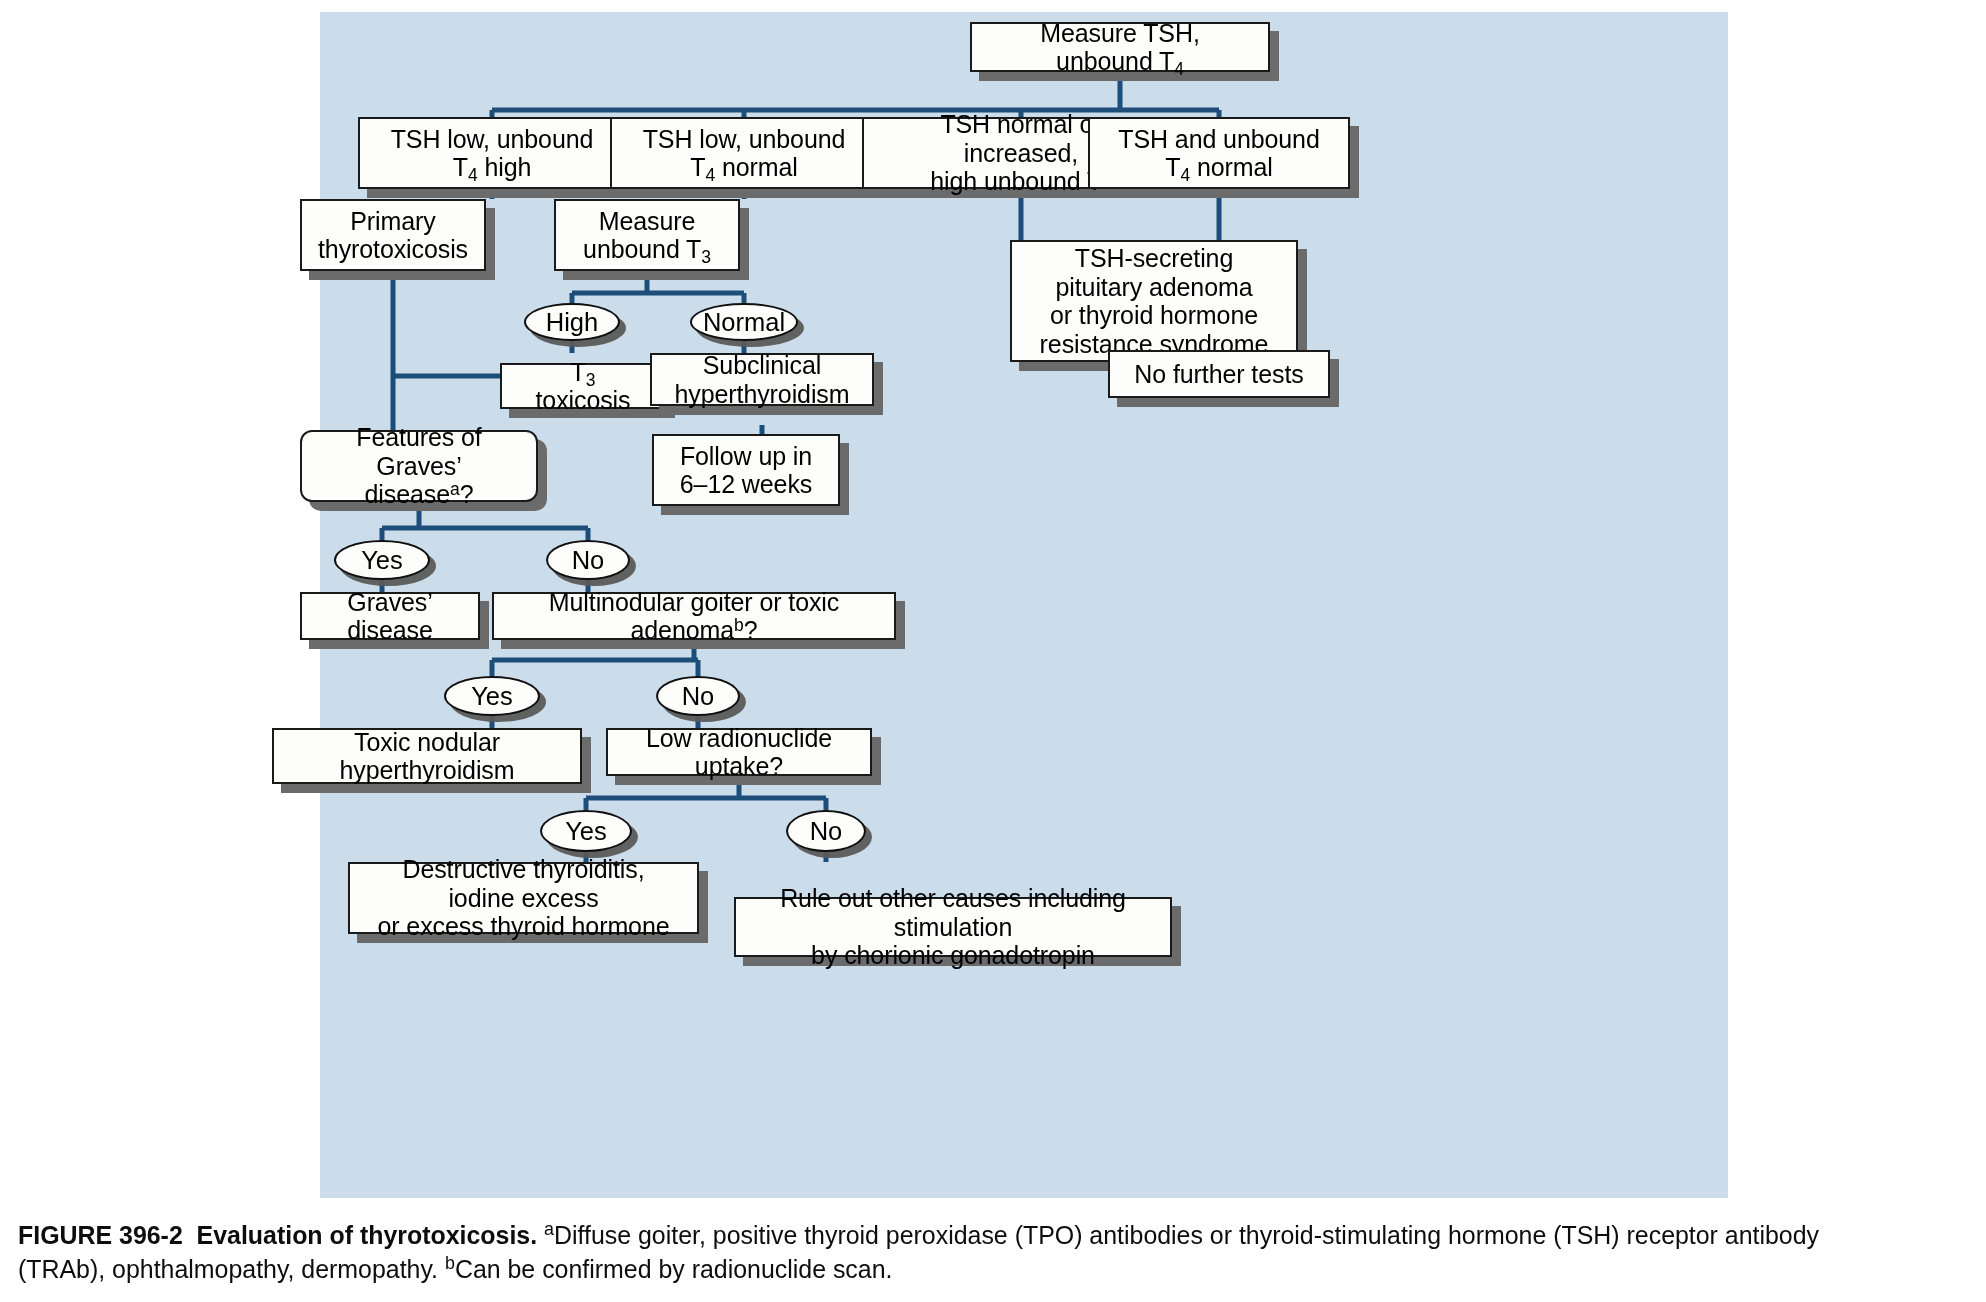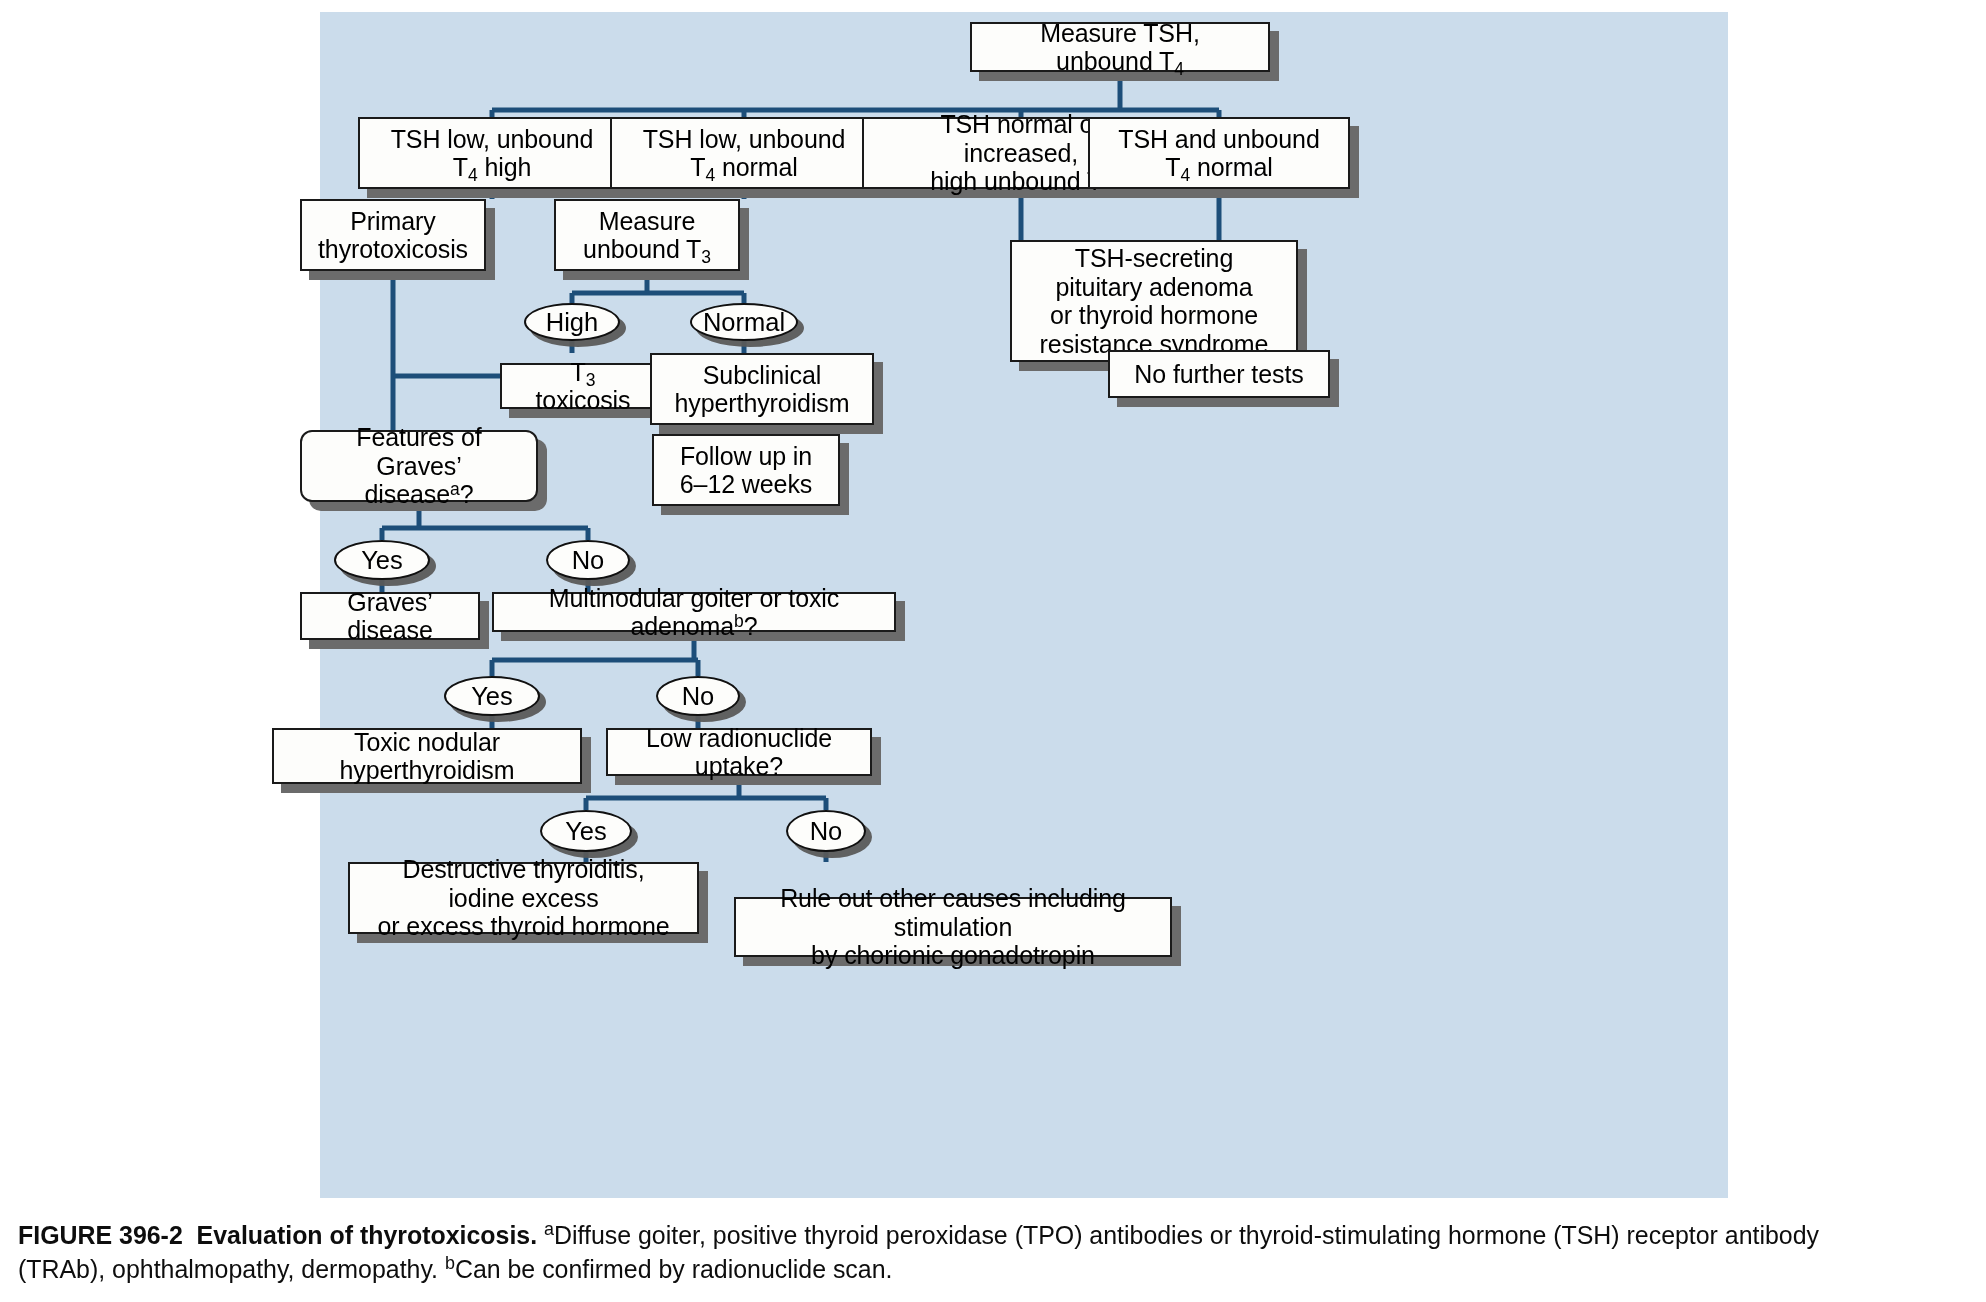--- a/index.html
+++ b/index.html
@@ -171,21 +171,21 @@
   </div>
 
   <div class="node" style="left:1108px;top:350px;width:222px;height:48px;">
     <span class="t">No further tests</span>
   </div>
 
   <div class="node" style="left:500px;top:353px;width:166px;height:46px;margin-top:10px;">
     <span class="t"><span>T</span><sub>3</sub><span> toxicosis</span></span>
   </div>
 
-  <div class="node" style="left:650px;top:353px;width:224px;height:72px;">
+  <div class="node" style="left:650px;top:353px;width:224px;height:53px;">
     <span class="t">
       <span>Subclinical</span><br>
       <span>hyperthyroidism</span>
     </span>
   </div>
 
   <div class="node" style="left:652px;top:434px;width:188px;height:72px;">
     <span class="t">
       <span>Follow up in</span><br>
       <span>6–12 weeks</span>
@@ -196,21 +196,21 @@
     <span class="t">
       <span>Features of</span><br>
       <span>Graves’ disease</span><sup>a</sup><span>?</span>
     </span>
   </div>
 
   <div class="node" style="left:300px;top:592px;width:180px;height:48px;">
     <span class="t">Graves’ disease</span>
   </div>
 
-  <div class="node" style="left:492px;top:592px;width:404px;height:40px;">
+  <div class="node" style="left:492px;top:592px;width:404px;height:48px;">
     <span class="t"><span>Multinodular goiter or toxic adenoma</span><sup>b</sup><span>?</span></span>
   </div>
 
   <div class="node" style="left:272px;top:728px;width:310px;height:56px;">
     <span class="t">Toxic nodular hyperthyroidism</span>
   </div>
 
   <div class="node" style="left:606px;top:728px;width:266px;height:48px;">
     <span class="t">Low radionuclide uptake?</span>
   </div>

